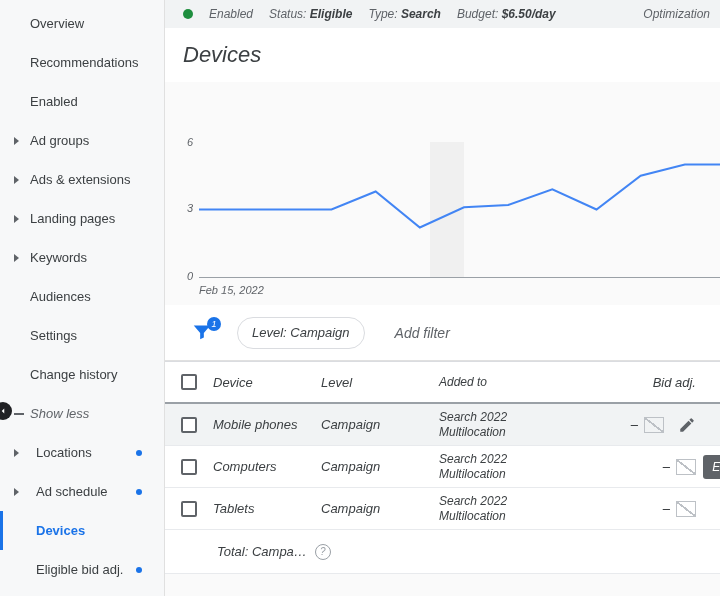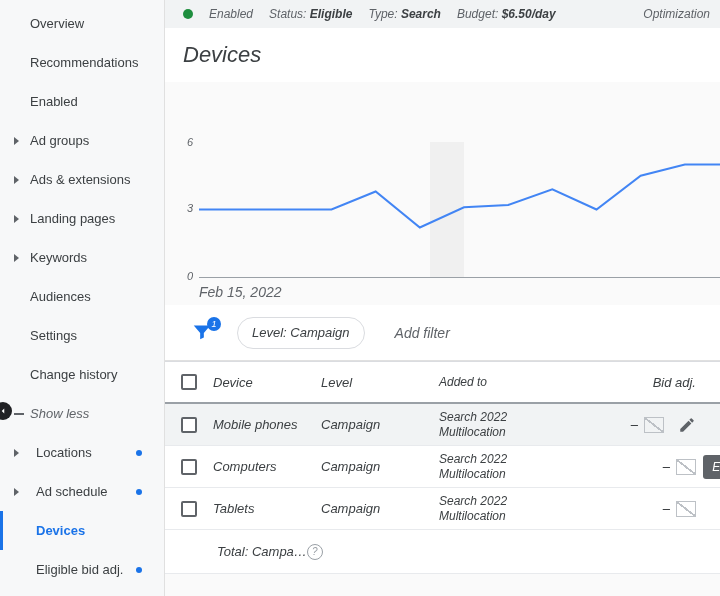--- a/index.html
+++ b/index.html
@@ -22,21 +22,21 @@
   .statusbar { height: 28px; background: #f1f3f4; display: flex; align-items: center; gap: 16px; padding-left: 18px; font-size: 12px; color: #5f6368; white-space: nowrap; }
   .statusbar .dot { width: 10px; height: 10px; border-radius: 50%; background: #1e8e3e; }
   .statusbar b { color: #3c4043; font-weight: 600; }
   .titlebar { height: 54px; background: #fff; display: flex; align-items: center; padding-left: 18px; font-size: 22px; color: #3c4043; }
   .chart-wrap { background: #fafafa; padding: 0 0 0 22px; }
   .chart { height: 195px; position: relative; }
   .ytick { position: absolute; left: 0; font-size: 11px; color: #5f6368; }
   .y6 { top: 54px; } .y3 { top: 120px; } .y0 { top: 188px; }
   .chart svg { position: absolute; left: 12px; top: 60px; }
   .axis-line { position: absolute; left: 12px; top: 195px; width: 530px; height: 1px; background: #9aa0a6; }
-  .xtick { position: absolute; left: 12px; top: 202px; font-size: 14px; color: #5f6368; }
+  .xtick { position: absolute; left: 12px; top: 202px; font-size: 11px; color: #5f6368; }
   .hlband { position: absolute; left: 243px; top: 60px; width: 34px; height: 135px; background: rgba(0,0,0,0.04); }
   .filterbar { height: 56px; background: #fff; border-bottom: 1px solid #e0e0e0; display: flex; align-items: center; padding-left: 26px; gap: 22px; margin-top: 28px; }
   .funnel { position: relative; width: 24px; height: 24px; color: #1a73e8; }
   .funnel .badge { position: absolute; top: -4px; right: -6px; background: #1a73e8; color: #fff; border-radius: 50%; width: 14px; height: 14px; font-size: 9px; display: flex; align-items: center; justify-content: center; }
   .chip { border: 1px solid #dadce0; border-radius: 16px; height: 32px; padding: 0 14px; display: flex; align-items: center; font-size: 13px; color: #3c4043; background: #fff; }
   .addfilter { color: #5f6368; font-size: 14px; margin-left: 8px; }
   
   .table { border-top: 1px solid #dadce0; }
   .trow { display: flex; align-items: center; height: 42px; border-bottom: 1px solid #e8eaed; background: #fff; }
   .trow.head { font-weight: 500; color: #3c4043; border-bottom: 2px solid #9aa0a6; }
@@ -46,21 +46,21 @@
   .c-add { flex: 0 0 128px; font-size: 12px; line-height: 1.25; }
   .c-bid { flex: 1; text-align: right; padding-right: 24px; display:flex; justify-content:flex-end; align-items:center; gap:6px; position: relative; }
   .chk { width: 16px; height: 16px; border: 2px solid #5f6368; border-radius: 2px; background: #fff; }
   .bid-ico { width: 20px; height: 16px; position: relative; }
   .bid-ico::before { content:""; position:absolute; inset:0; border:1.5px solid #bdc1c6; }
   .bid-ico::after { content:""; position:absolute; left:1px; top:1px; right:1px; bottom:1px; background: linear-gradient(to top right, transparent 46%, #bdc1c6 46%, #bdc1c6 54%, transparent 54%); }
   .pencil { width:18px; height:18px; color:#5f6368; margin-left:8px; }
   .row-hover { background: #f1f3f4 !important; }
   .edit-tip { position: absolute; right: -22px; background: #5f6368; color: #fff; font-size: 12px; padding: 5px 9px; border-radius: 3px; }
   .total-row { height: 44px; display:flex; align-items:center; border-bottom:1px solid #e8eaed; background:#fff; }
-  .total-row .lbl { margin-left: 52px; font-size: 13px; color:#3c4043; display:flex; align-items:center; gap:0;}
+  .total-row .lbl { margin-left: 52px; font-size: 13px; color:#3c4043; display:flex; align-items:center; gap:8px;}
   .info-ico { width:16px; height:16px; border:1.5px solid #9aa0a6; border-radius:50%; font-size:10px; display:flex; align-items:center; justify-content:center; color:#9aa0a6; }
 </style>
 </head>
 <body>
 
 <div class="app">
 
   <nav class="sidebar">
     <div class="nav-item">
         <span>Overview</span>

